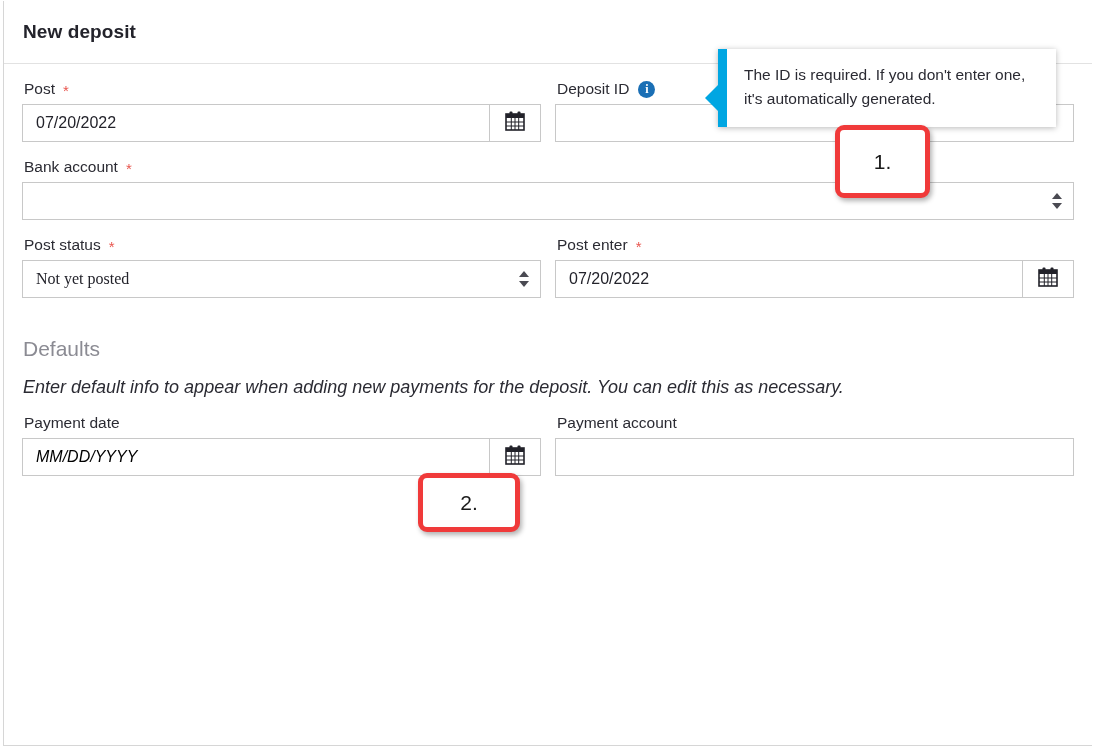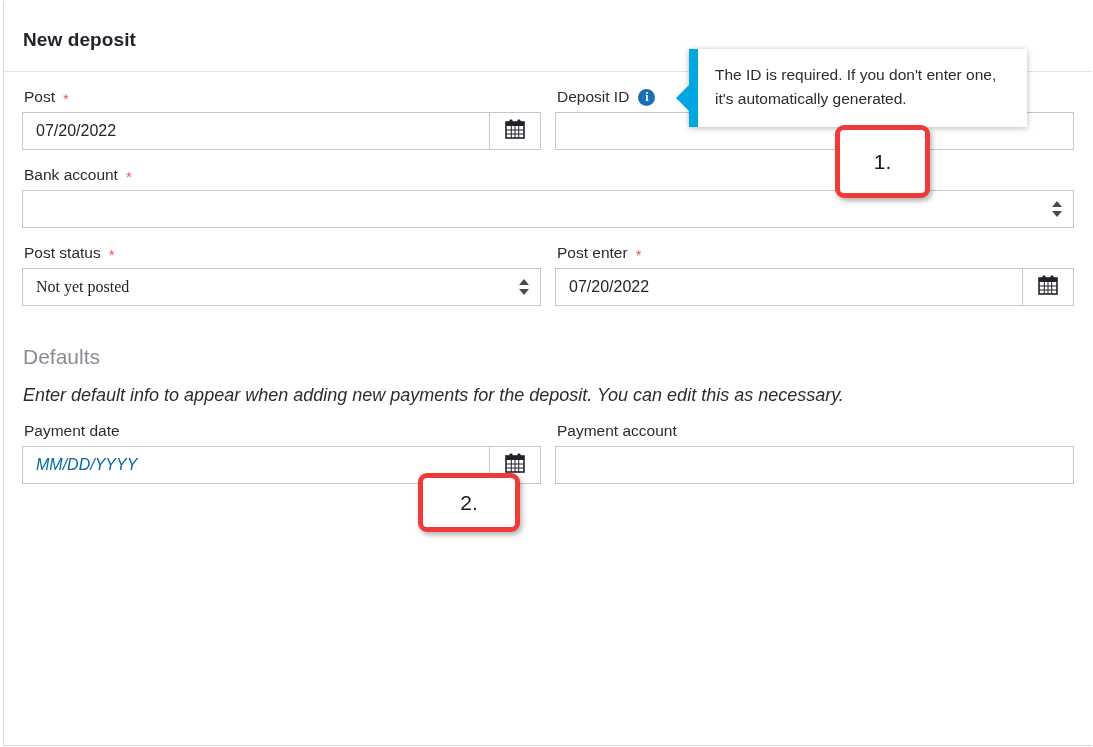--- a/index.html
+++ b/index.html
@@ -27,21 +27,20 @@
     background: #ffffff;
     box-sizing: border-box;
   }
 
   .panel-header {
     height: 63px;
     border-bottom: 1px solid #e2e2e2;
     display: flex;
     align-items: center;
     box-sizing: border-box;
-    margin-top: 8px;
   }
   .panel-title {
     margin-left: 19px;
     font-size: 19px;
     font-weight: 600;
     color: #23232b;
     letter-spacing: 0.1px;
   }
 
   .form-body {
@@ -95,21 +94,21 @@
     flex: 1 1 auto;
     display: flex;
     align-items: center;
     padding: 0 13px;
     font-size: 16px;
     color: #23232b;
     overflow: hidden;
     white-space: nowrap;
   }
   .input-box.placeholder {
-    color: #0369a1;
+    color: #000000;
     font-style: italic;
   }
   .cal-btn {
     width: 50px;
     border-left: 1px solid #c8c8c8;
     display: flex;
     align-items: center;
     justify-content: center;
     background: #ffffff;
   }
@@ -160,21 +159,21 @@
   .section-desc {
     font-size: 18px;
     font-style: italic;
     color: #2b2b33;
     margin: 16px 0 0 1px;
   }
 
   
   .tooltip {
     position: absolute;
-    left: 685px;
+    left: 714px;
     top: 48px;
     width: 338px;
     background: #ffffff;
     box-shadow: 0 1px 6px rgba(0,0,0,0.28);
     display: flex;
     z-index: 30;
   }
   .tooltip-bar {
     width: 9px;
     background: #00a6e2;

